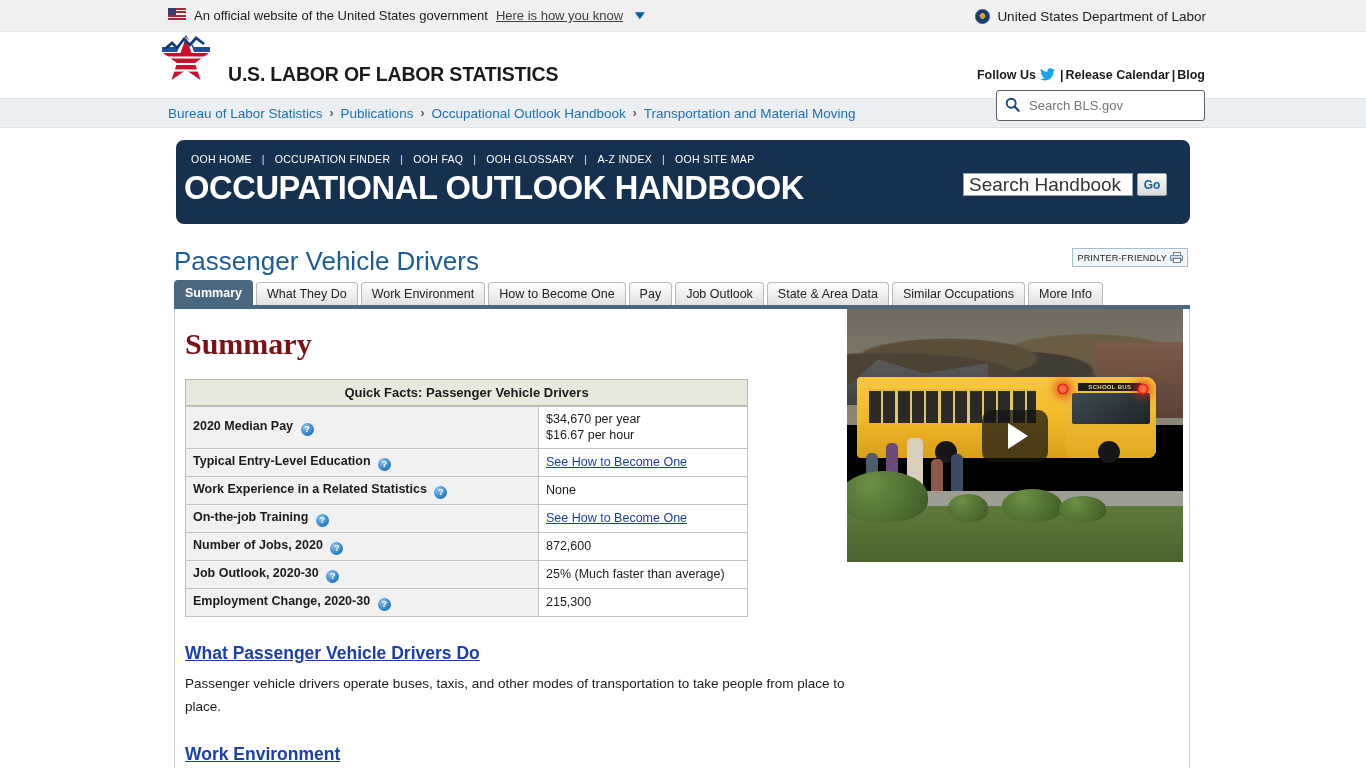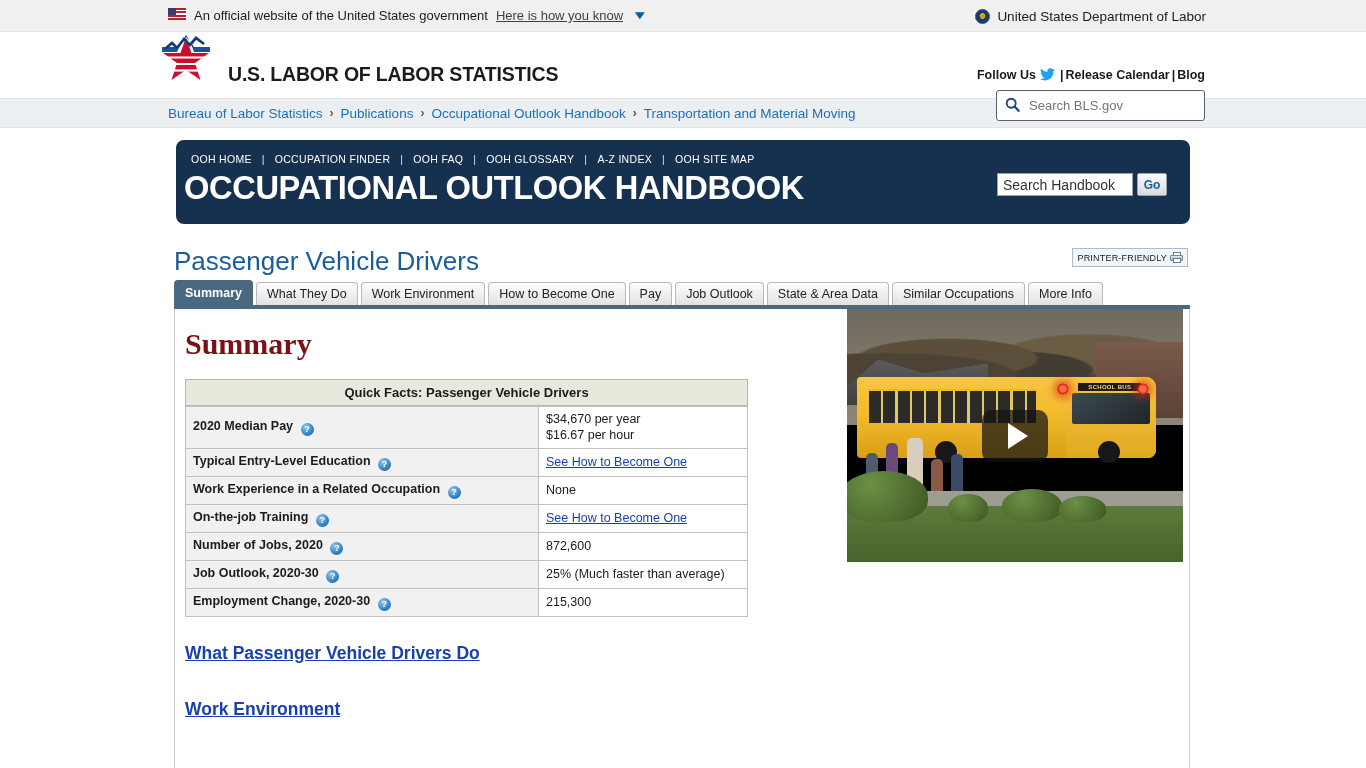--- a/index.html
+++ b/index.html
@@ -229,24 +229,24 @@
   }
   .ooh-search {
     position: absolute;
     right: 23px;
     top: 33px;
     display: flex;
     align-items: stretch;
     gap: 4px;
   }
   .ooh-search input {
-    width: 136px;
+    width: 170px;
     height: 23px;
     border: 1px solid #9aa3ad;
-    font-size: 14px;
+    font-size: 19px;
     padding: 0 5px;
     font-family: "Liberation Sans", sans-serif;
     color: #333;
     outline: none;
   }
   .ooh-go {
     width: 30px;
     height: 23px;
     background: linear-gradient(#fbfbfb, #dadada);
     border: 1px solid #9aa3ad;
@@ -722,21 +722,21 @@
           <td class="qf-label">
             <span>Typical Entry-Level Education</span>
             <span class="help-icon">?</span>
           </td>
           <td class="qf-value">
             <a href="#">See How to Become One</a>
           </td>
         </tr>
         <tr>
           <td class="qf-label">
-            <span>Work Experience in a Related Occupation</span>
+            <span>Work Experience in a Related Statistics</span>
             <span class="help-icon">?</span>
           </td>
           <td class="qf-value">None</td>
         </tr>
         <tr>
           <td class="qf-label">
             <span>On-the-job Training</span>
             <span class="help-icon">?</span>
           </td>
           <td class="qf-value">
@@ -800,20 +800,21 @@
         <div class="shrub" style="left:46%;width:18%;height:13%;"></div>
         <div class="shrub" style="left:63%;width:14%;height:10%;"></div>
       </div>
       <div class="play-btn">
         <span class="play-tri"></span>
       </div>
     </div>
 
     <div class="body-col">
       <a class="section-head" href="#">What Passenger Vehicle Drivers Do</a>
+      <p class="section-p">Passenger vehicle drivers operate buses, taxis, and other modes of transportation to take people from place to place.</p>
     </div>
 
     <div class="below-video">
       <a class="section-head" href="#">Work Environment</a>
       
     </div>
 
   </div>
 </div>
 

